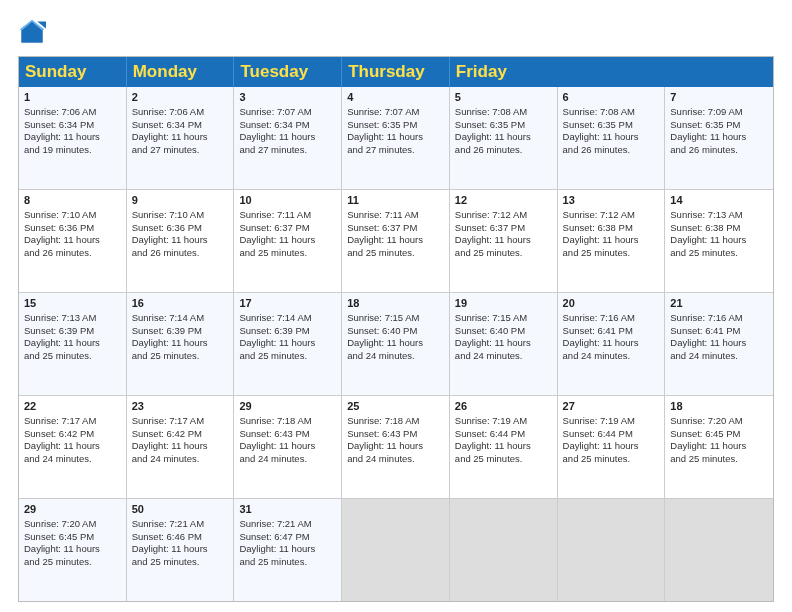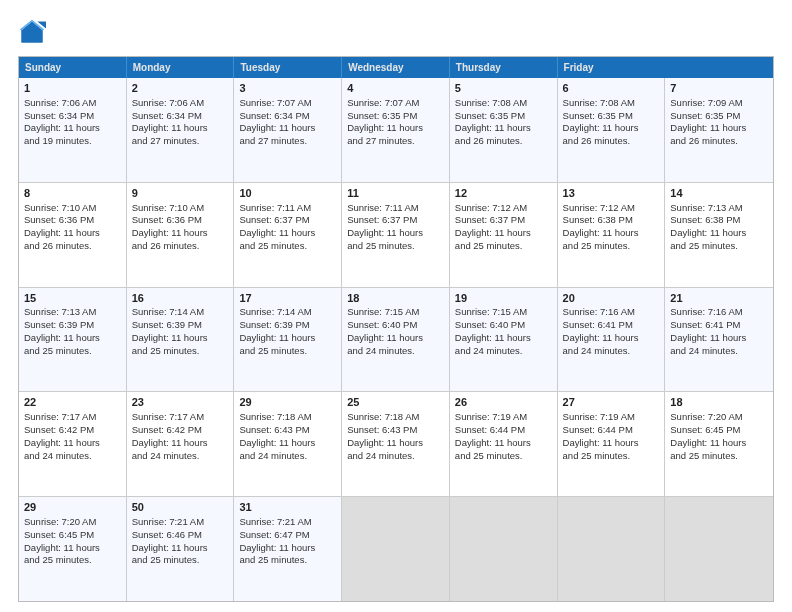--- a/index.html
+++ b/index.html
@@ -57,22 +57,22 @@
       display: flex;
       flex-direction: column;
       border: 1px solid #bbb;
     }
     .cal-header {
       display: grid;
       grid-template-columns: repeat(7, 1fr);
       background: #1a6fba;
     }
     .cal-header-cell {
-      color: #e5e5e5;
-      font-size: 10px;
+      color: #fde047;
+      font-size: 17px;
       font-weight: bold;
       padding: 5px 6px;
       text-align: left;
       border-right: 1px solid #3a8fd0;
     }
     .cal-header-cell:last-child { border-right: none; }
     .cal-body {
       flex: 1;
       display: flex;
       flex-direction: column;
@@ -131,21 +131,20 @@
       <div class="month-title"></div>
       <div class="location"></div>
     </div>
   </div>
 
   <div class="calendar">
     <div class="cal-header">
     <div class="cal-header-cell">Sunday</div>
         <div class="cal-header-cell">Monday</div>
         <div class="cal-header-cell">Tuesday</div>
-        <div class="cal-header-cell">Wednesday</div>
         <div class="cal-header-cell">Thursday</div>
         <div class="cal-header-cell">Friday</div>
       </div>
     <div class="cal-body">
     <div class="cal-row">
           <div class="cal-cell"><span class="day-num">1</span><span>Sunrise: 7:06 AM</span><br><span>Sunset: 6:34 PM</span><br><span>Daylight: 11 hours</span><br><span>and 19 minutes.</span><br></div>
           <div class="cal-cell"><span class="day-num">2</span><span>Sunrise: 7:06 AM</span><br><span>Sunset: 6:34 PM</span><br><span>Daylight: 11 hours</span><br><span>and 27 minutes.</span><br></div>
           <div class="cal-cell"><span class="day-num">3</span><span>Sunrise: 7:07 AM</span><br><span>Sunset: 6:34 PM</span><br><span>Daylight: 11 hours</span><br><span>and 27 minutes.</span><br></div>
           <div class="cal-cell"><span class="day-num">4</span><span>Sunrise: 7:07 AM</span><br><span>Sunset: 6:35 PM</span><br><span>Daylight: 11 hours</span><br><span>and 27 minutes.</span><br></div>
           <div class="cal-cell"><span class="day-num">5</span><span>Sunrise: 7:08 AM</span><br><span>Sunset: 6:35 PM</span><br><span>Daylight: 11 hours</span><br><span>and 26 minutes.</span><br></div>

